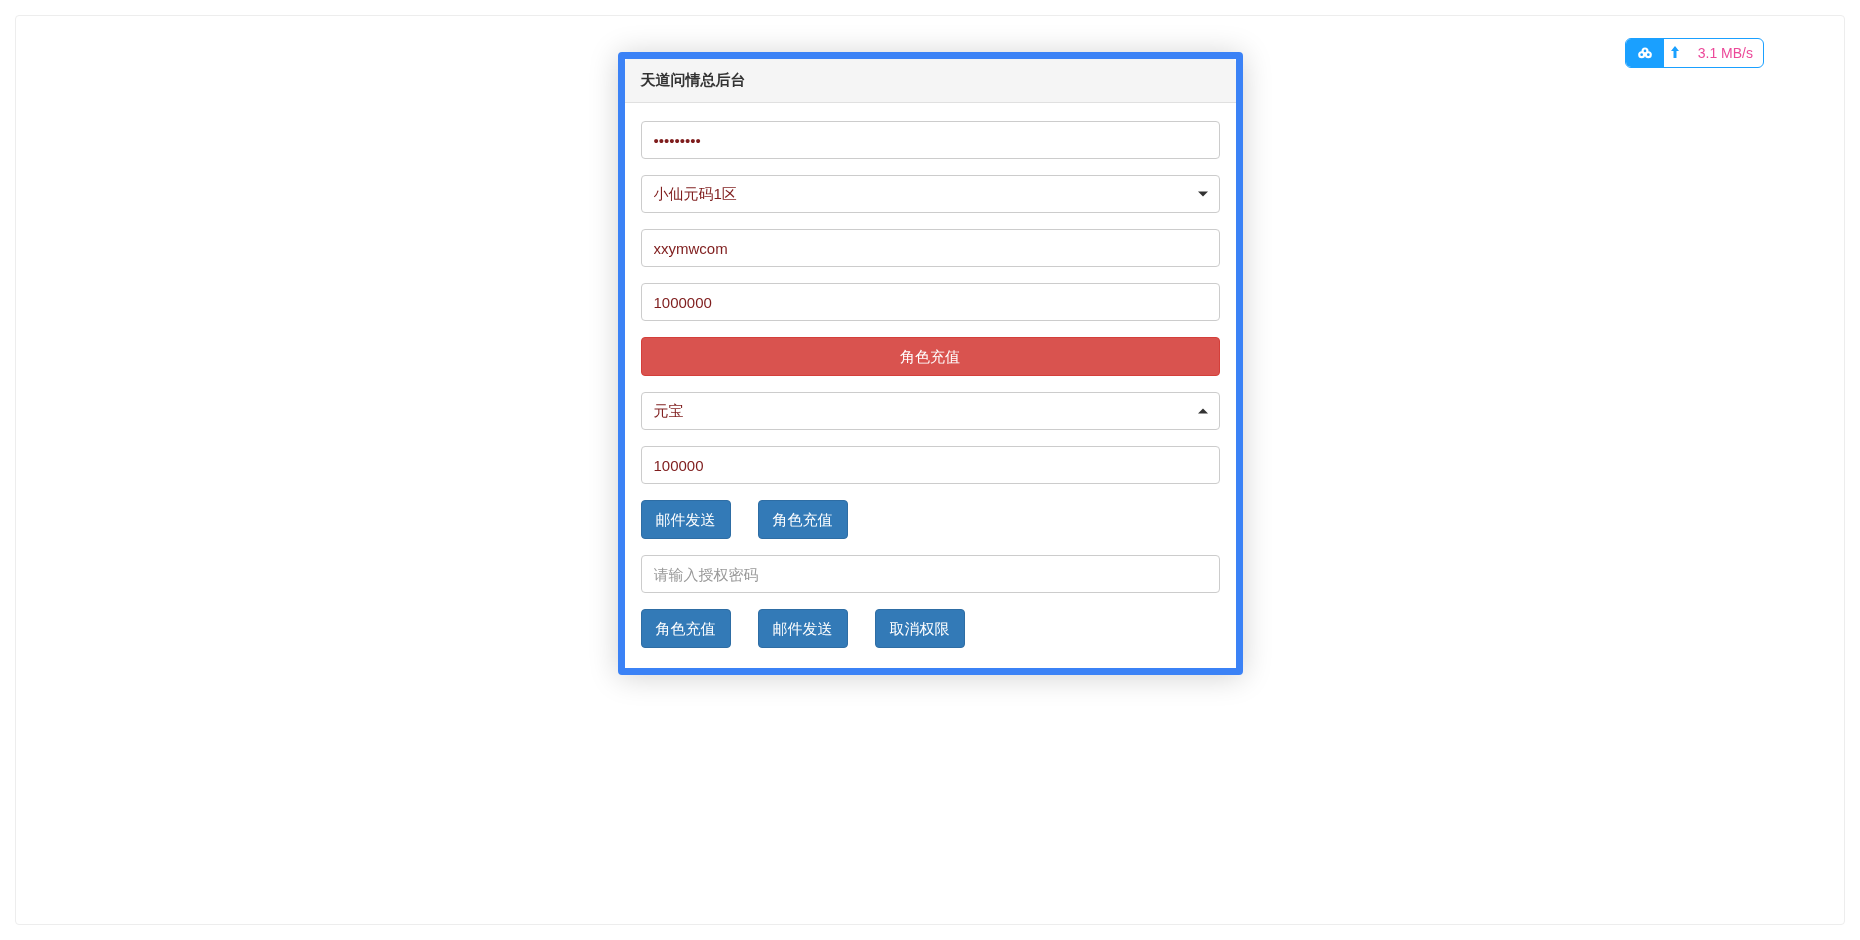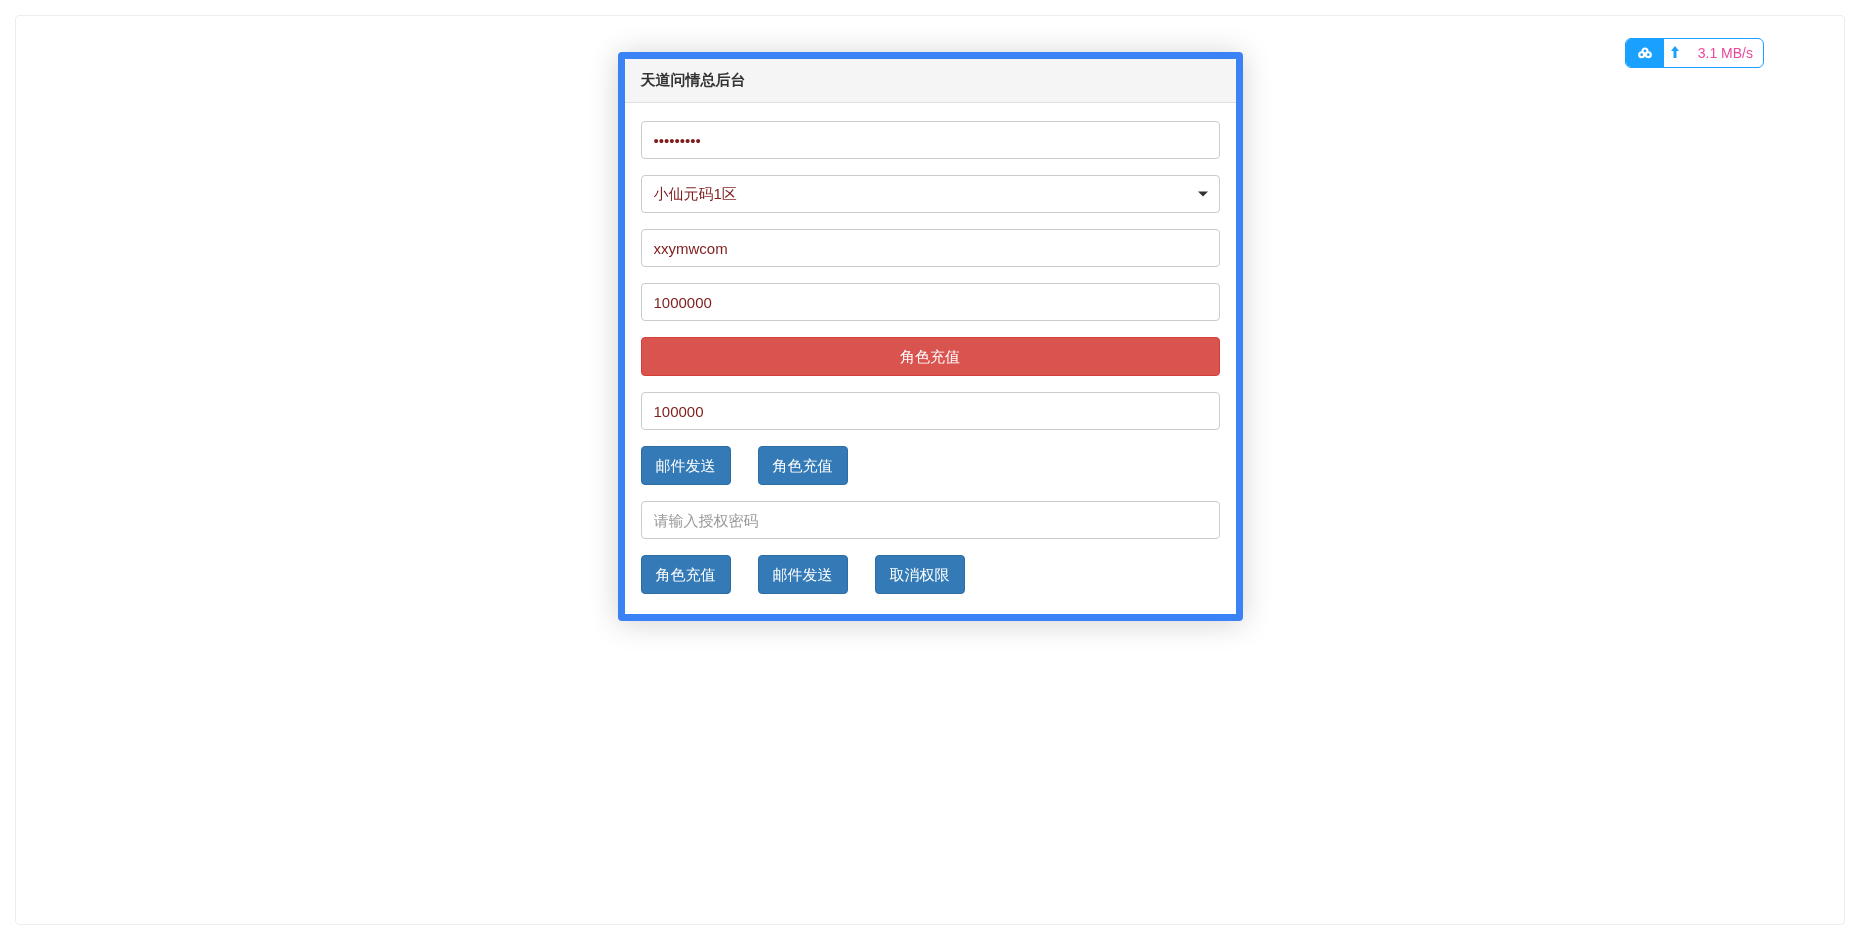--- a/index.html
+++ b/index.html
@@ -178,20 +178,26 @@
         </div>
 
         <div class="form-group">
           <input type="text" class="form-control" value="1000000" style="">
         </div>
 
         <div class="form-group">
           <button class="btn btn-danger btn-block">角色充值</button>
         </div>
 
+        <div class="form-group select-wrap">
+          <select class="form-control">
+            <option>元宝</option>
+          </select>
+          <span class="select-caret up"></span>
+        </div>
 
         <div class="form-group">
           <input type="text" class="form-control" value="100000" style="">
         </div>
 
         <div class="btn-row">
           <button class="btn btn-primary">邮件发送</button>
           <button class="btn btn-primary">角色充值</button>
         </div>
 

